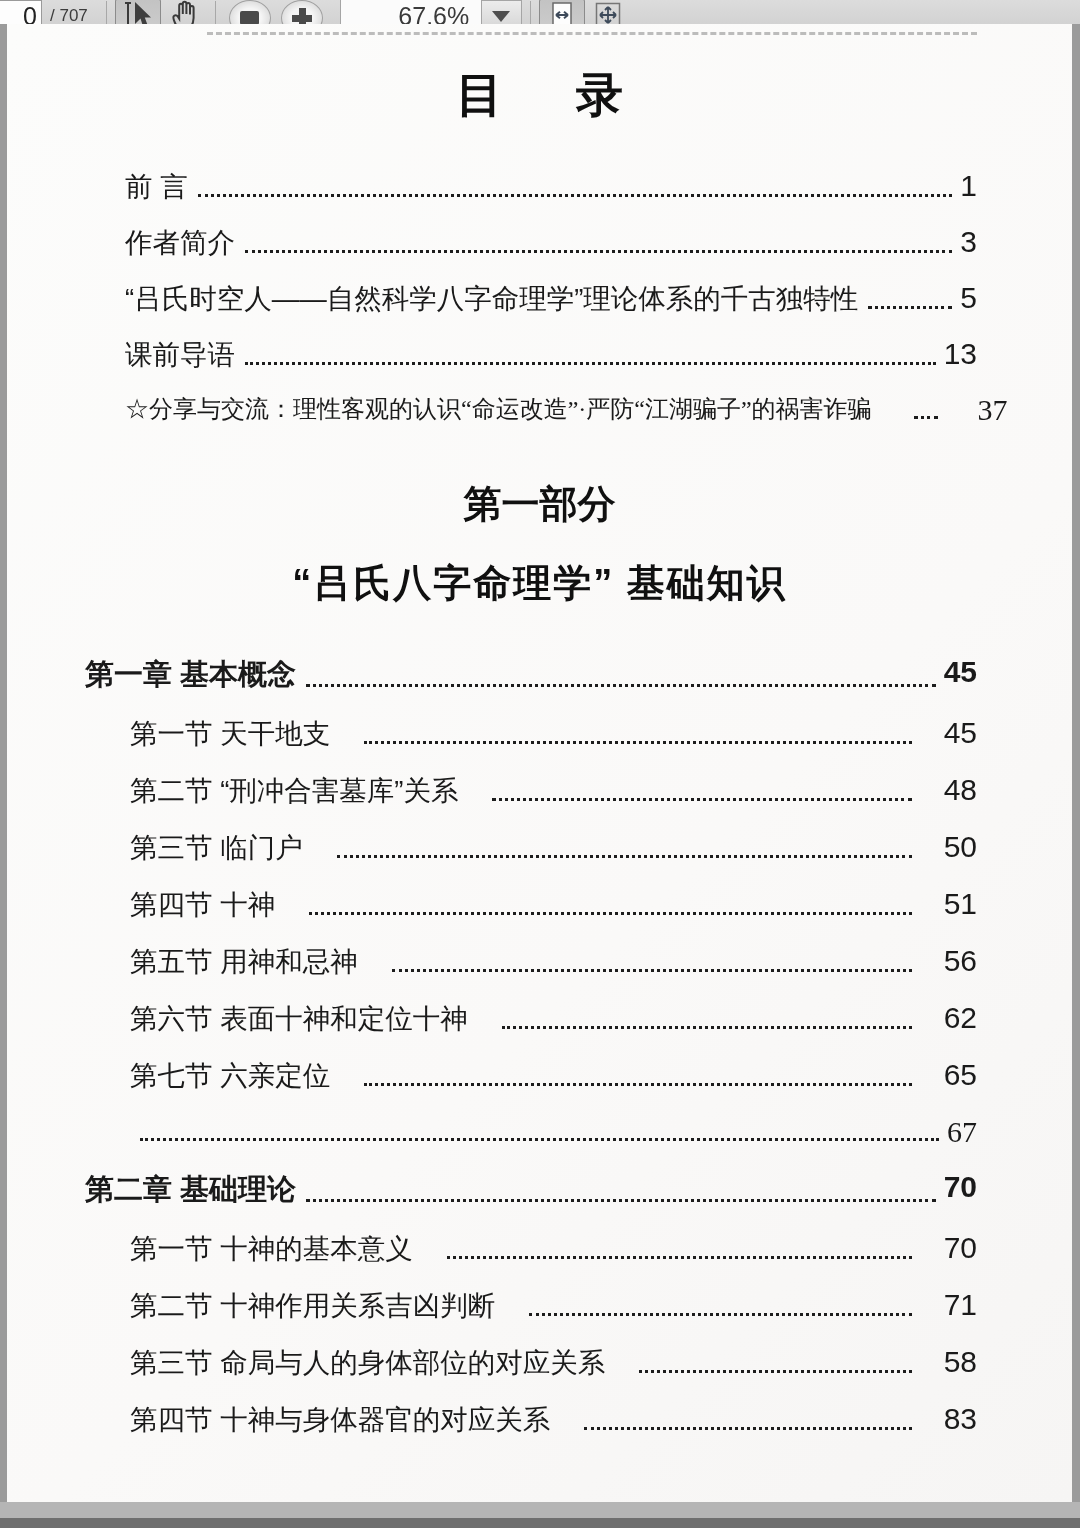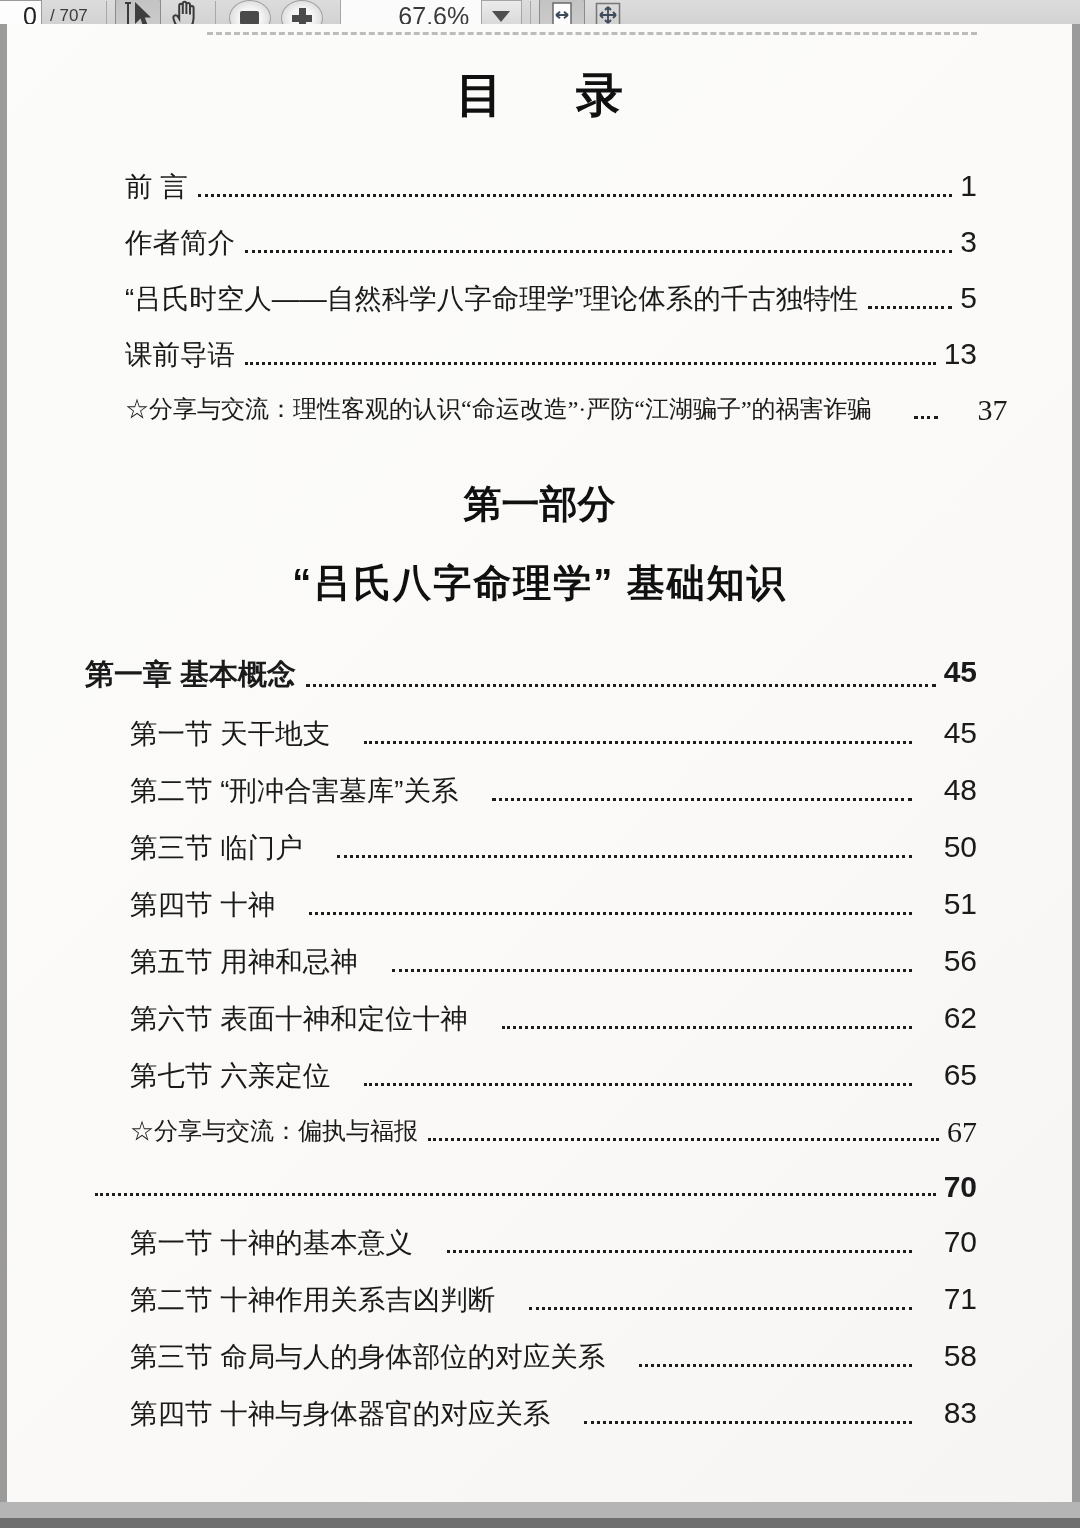--- a/index.html
+++ b/index.html
@@ -237,25 +237,25 @@
           <span class="lab">第六节 表面十神和定位十神</span>
           <span class="leader"></span>
           <span class="pg">62</span>
         </div>
         <div class="toc-row section">
           <span class="lab">第七节 六亲定位</span>
           <span class="leader"></span>
           <span class="pg">65</span>
         </div>
         <div class="toc-row kai">
-          <span class="lab">☆分享与交流：偏执与福报</span>
           <span class="leader"></span>
           <span class="pg">67</span>
         </div>
         <div class="toc-row chapter">
+          <span class="lab">第二章 基础理论</span>
           <span class="leader"></span>
           <span class="pg">70</span>
         </div>
         <div class="toc-row section">
           <span class="lab">第一节 十神的基本意义</span>
           <span class="leader"></span>
           <span class="pg">70</span>
         </div>
         <div class="toc-row section">
           <span class="lab">第二节 十神作用关系吉凶判断</span>

